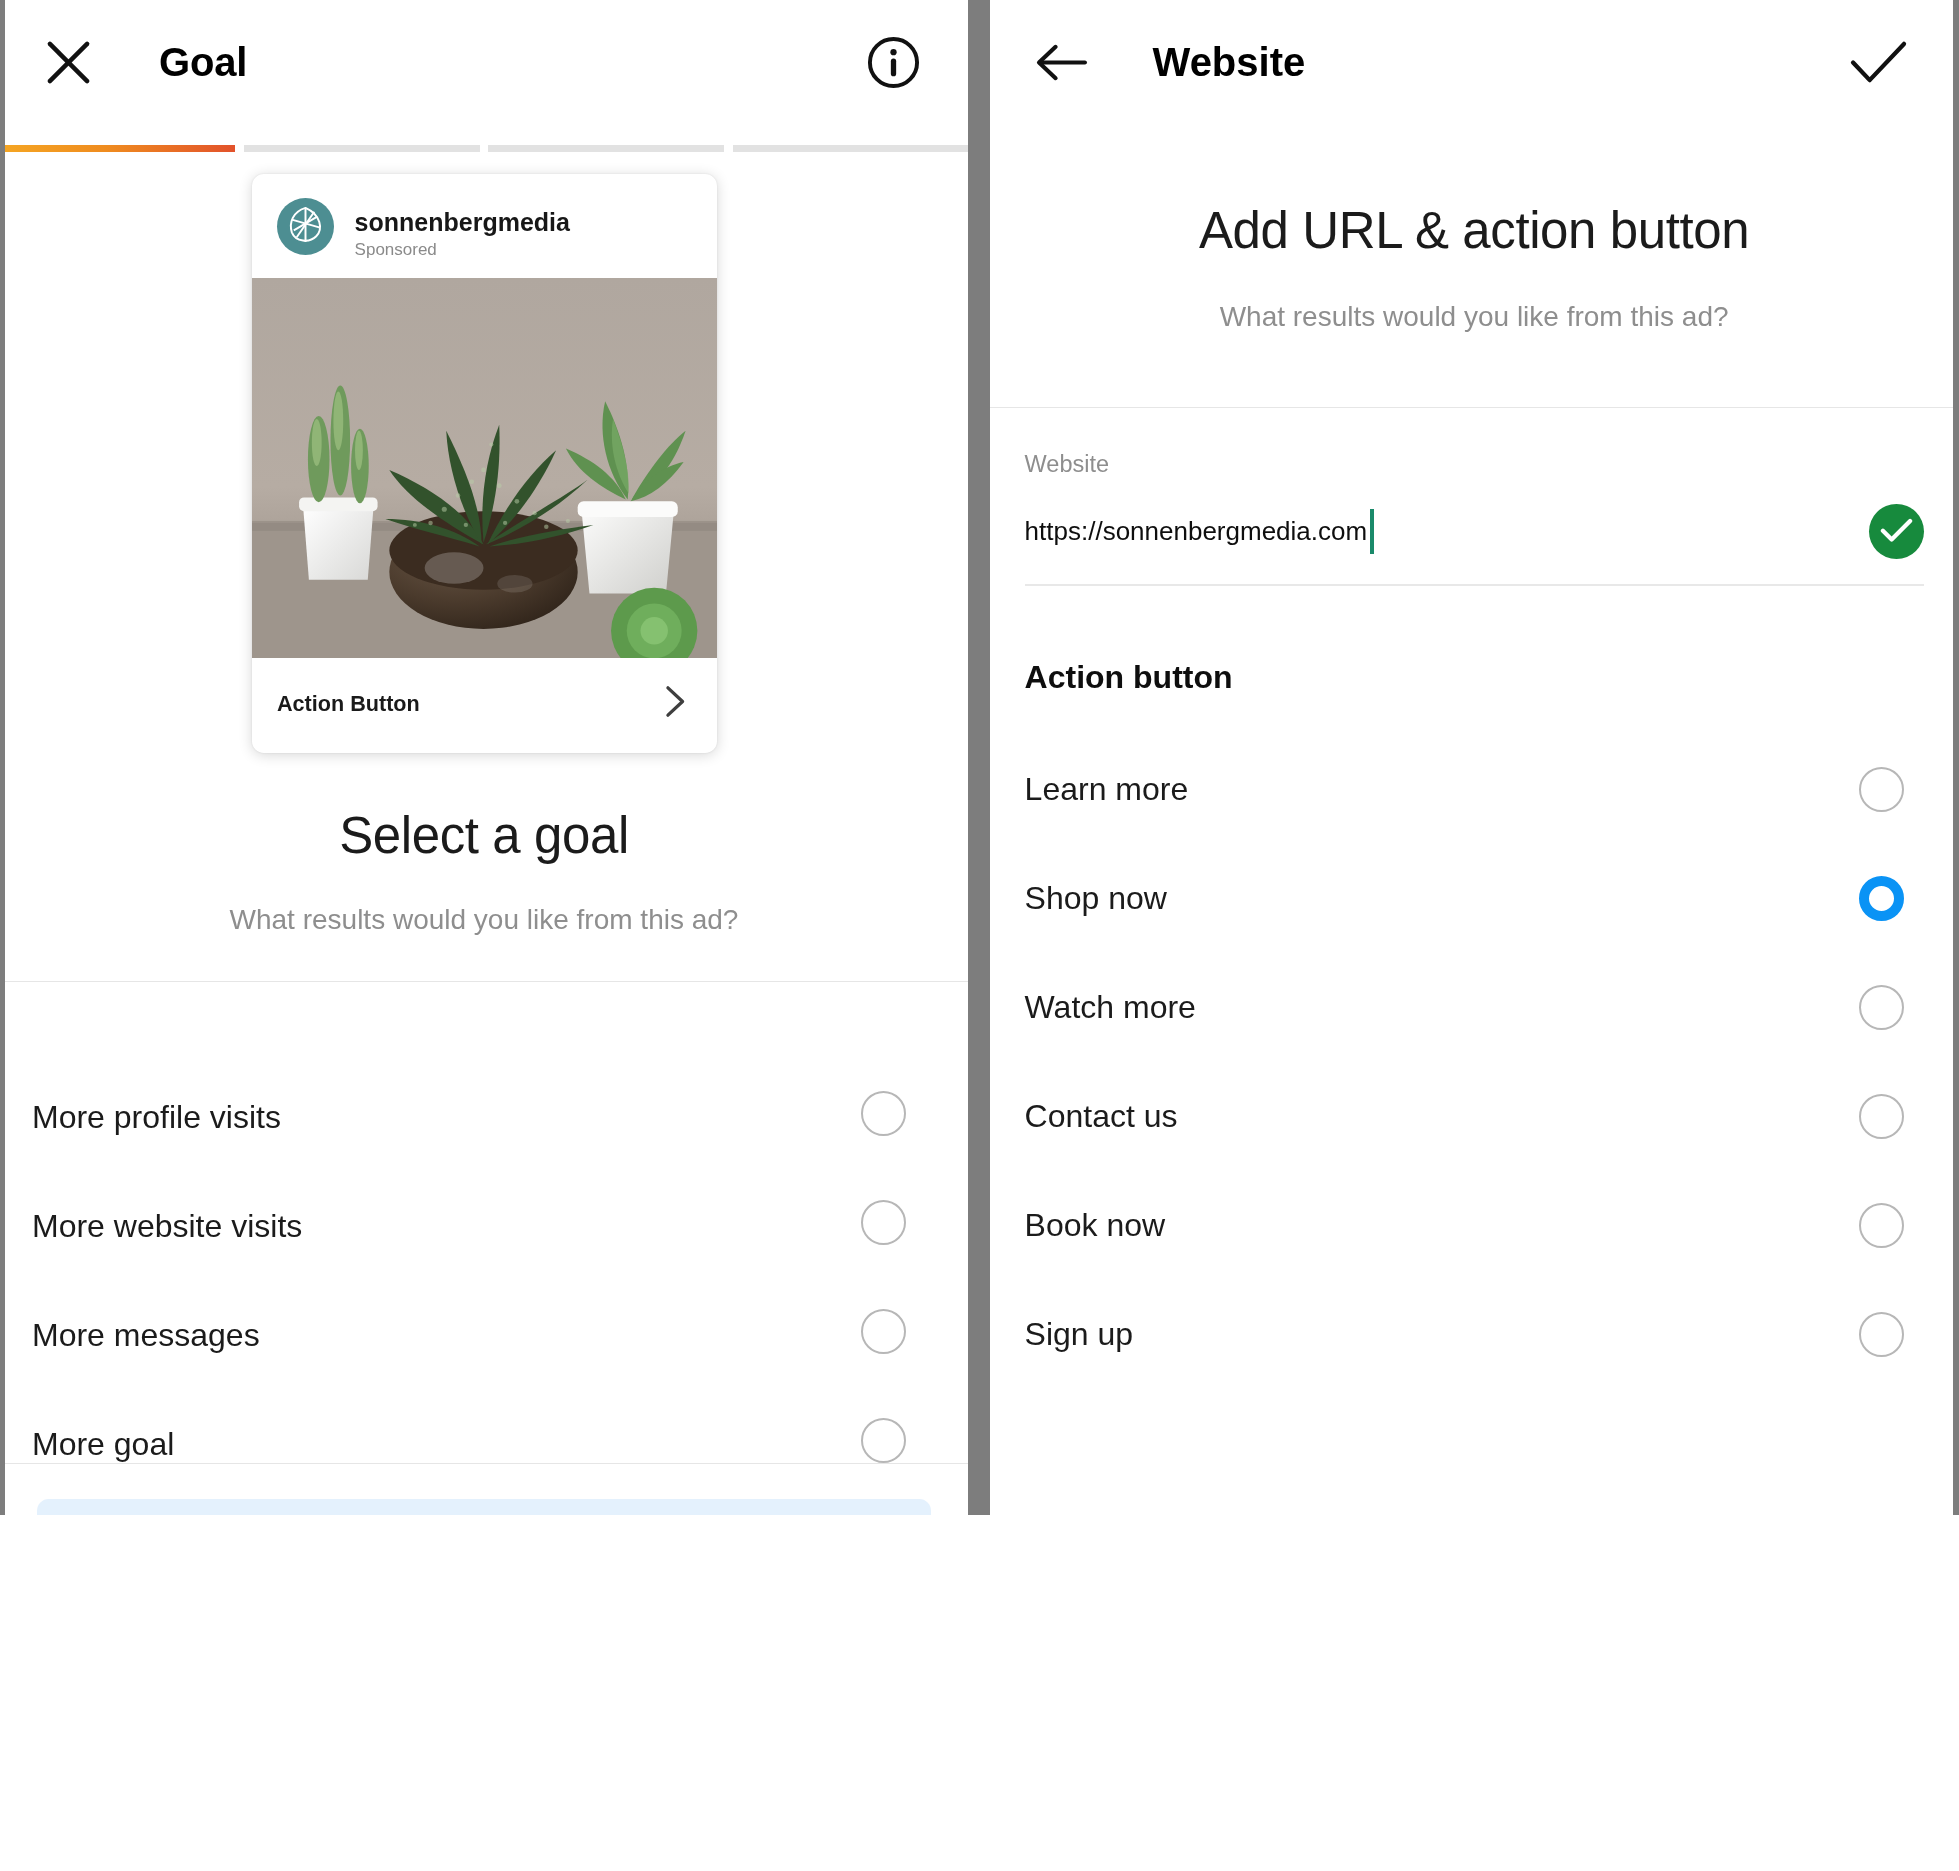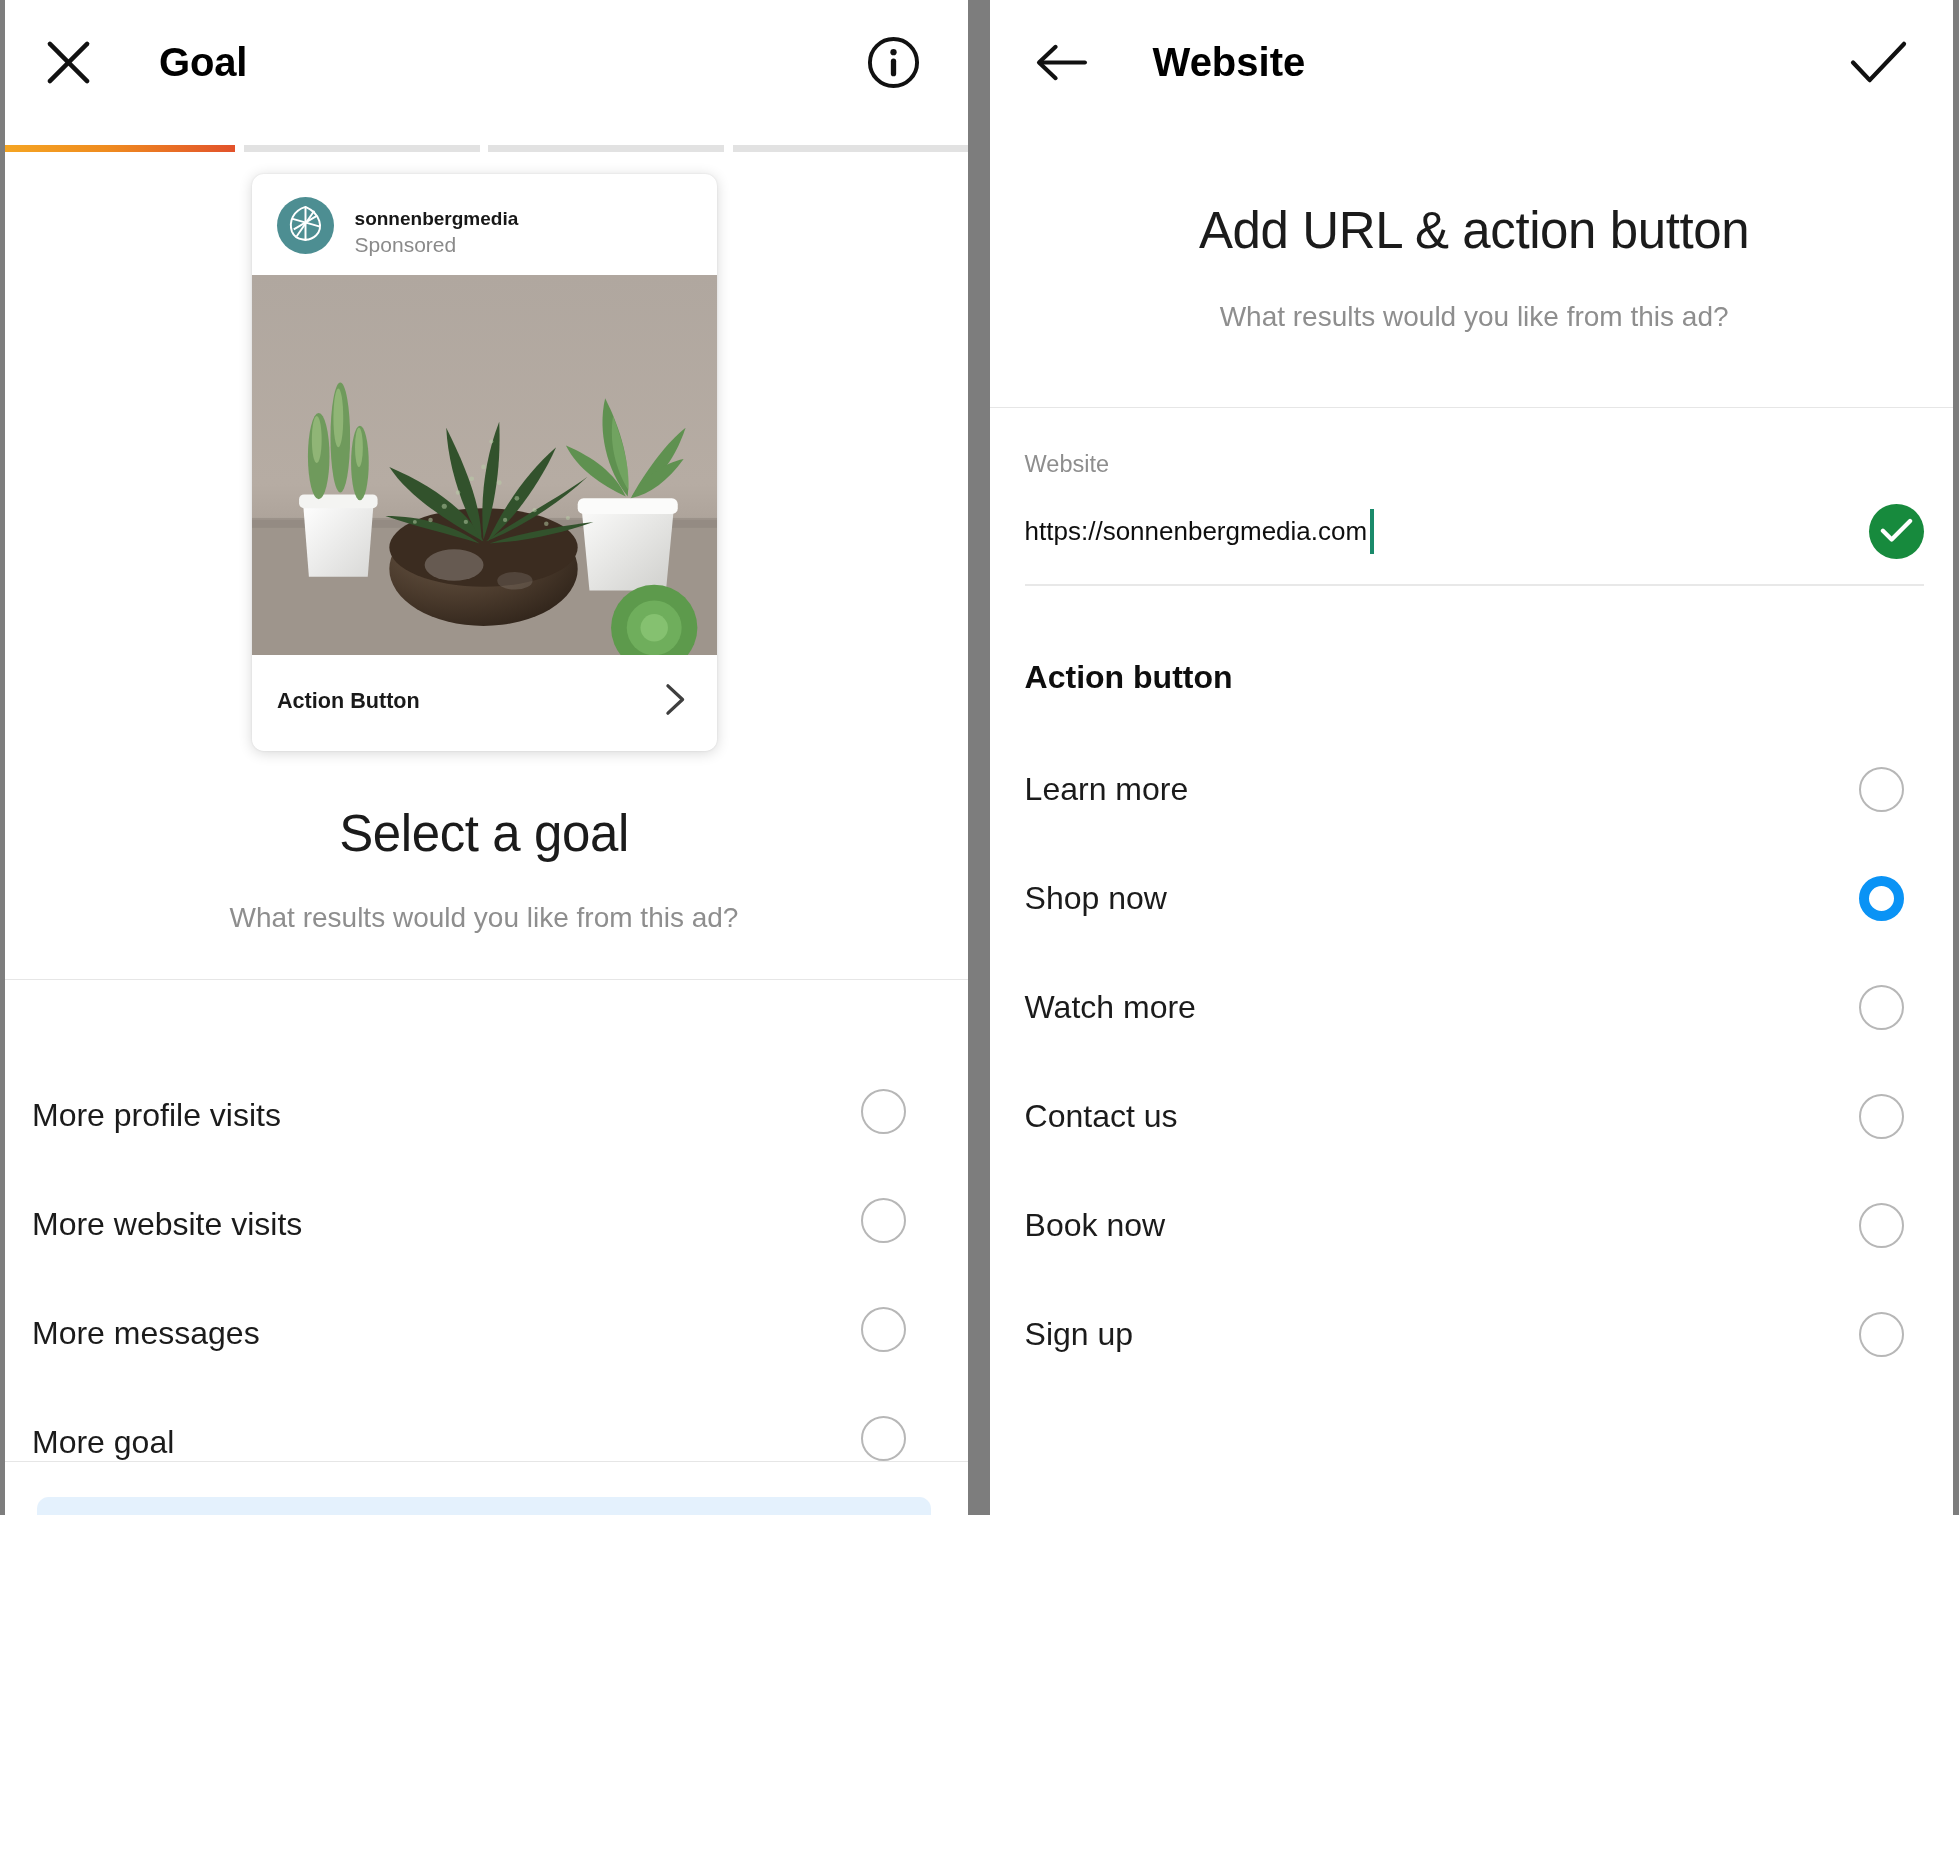--- a/index.html
+++ b/index.html
@@ -91,22 +91,22 @@
     align-items: center;
     padding: 19.6px 0 17.6px 25.5px;
   }
   .avatar {
     width: 57px; height: 57px; border-radius: 50%;
     background: #4d8e92;
     flex: 0 0 57px;
     display: flex; align-items: center; justify-content: center;
   }
   .ad-head-text { margin-left: 20.6px; line-height: 1.18; }
-  .ad-handle { font-size: 19px; font-weight: bold; color: #171717; margin-top: 14px; }
-  .ad-sponsored { font-size: 21px; color: #8a8a8a; margin-top: 2.9px; }
+  .ad-handle { font-size: 25px; font-weight: bold; color: #171717; margin-top: 14px; }
+  .ad-sponsored { font-size: 17px; color: #8a8a8a; margin-top: 2.9px; }
 
   .ad-photo {
     width: 100%;
     height: 380px;
     position: relative;
     overflow: hidden;
     background: #b9b2ab;
   }
   .ad-photo svg { display: block; width: 100%; height: 100%; }
 

